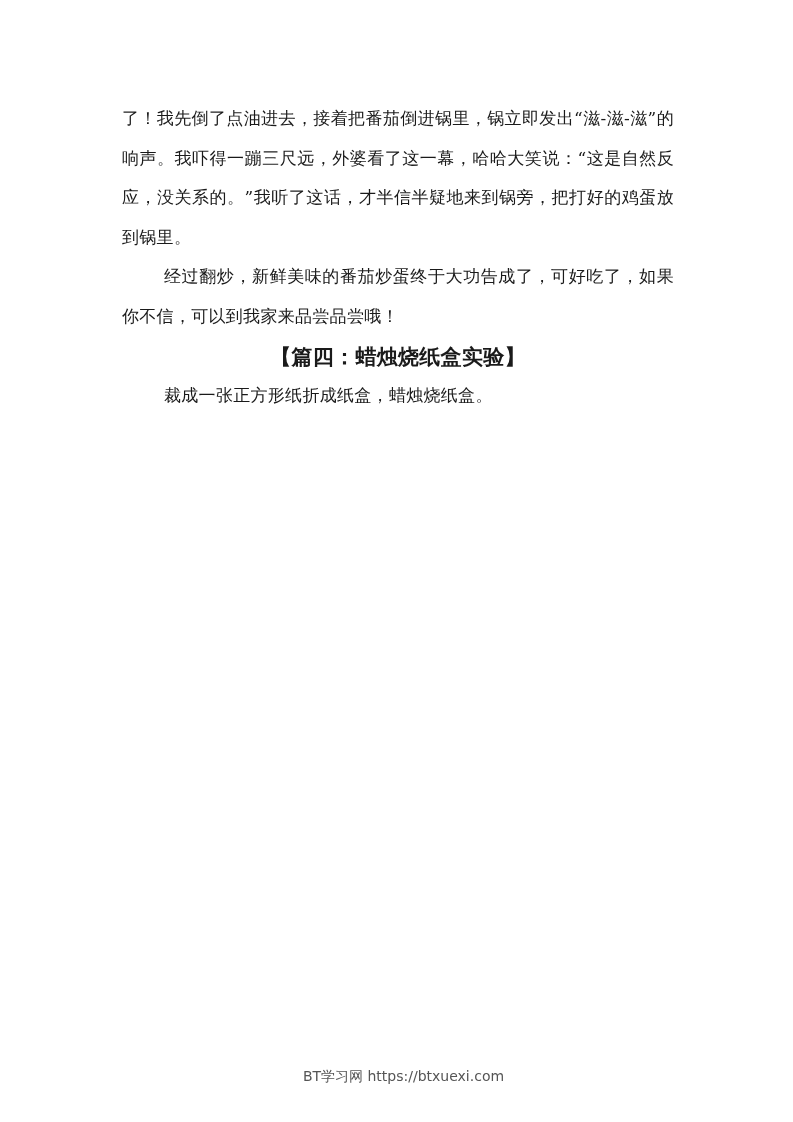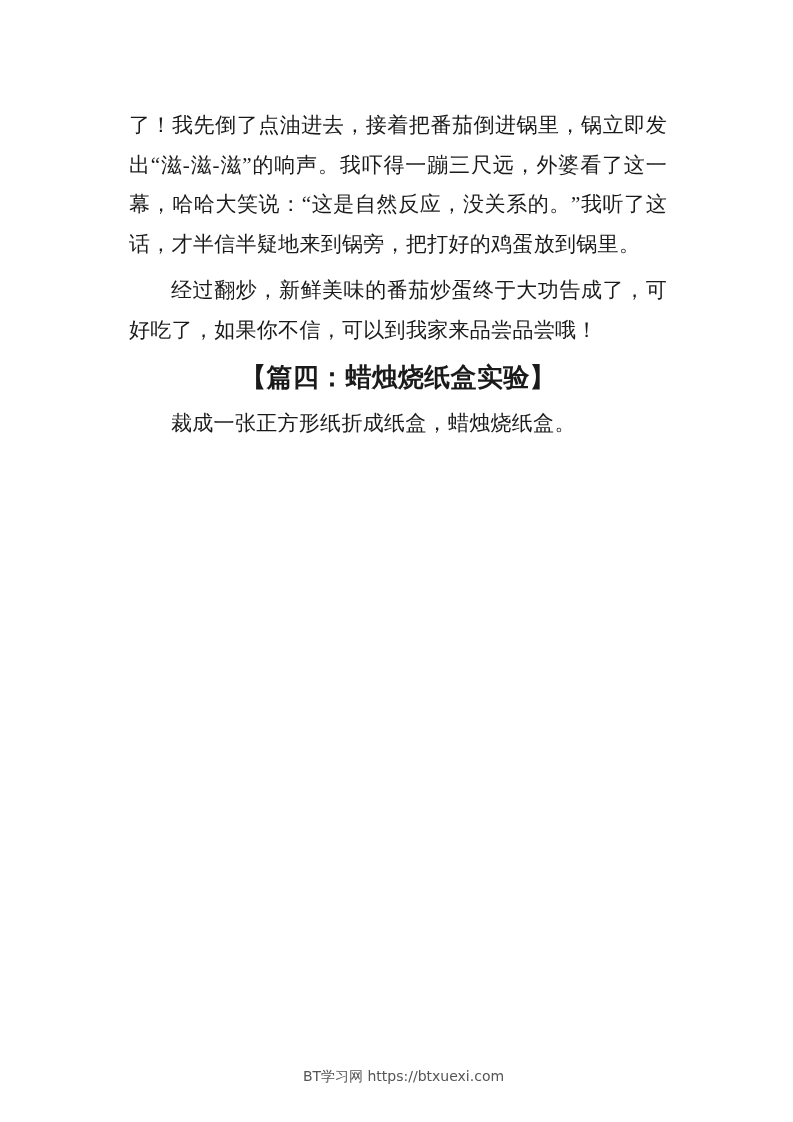--- a/index.html
+++ b/index.html
@@ -15,35 +15,34 @@
       font-family: "DejaVu Serif", "Liberation Serif", serif;
       color: #1a1a1a;
     }
     .page {
       position: absolute;
       left: 122px;
       top: 99px;
       width: 552px;
     }
     .line-block {
-      font-size: 21px;
+      font-size: 17px;
       line-height: 39.6px;
-      margin: 7px;
+      margin: 0;
       text-align: justify;
       text-justify: inter-character;
       letter-spacing: 0.3px;
-      font-family: Liberation Serif, serif;
     }
     .indent {
       text-indent: 42px;
     }
     .heading {
       text-align: center;
       font-weight: bold;
-      font-size: 26px;
+      font-size: 21px;
       line-height: 39.6px;
       margin: 0;
       letter-spacing: 0.3px;
     }
     .footer {
       position: absolute;
       left: 7px;
       width: 793px;
       top: 1068px;
       text-align: center;

